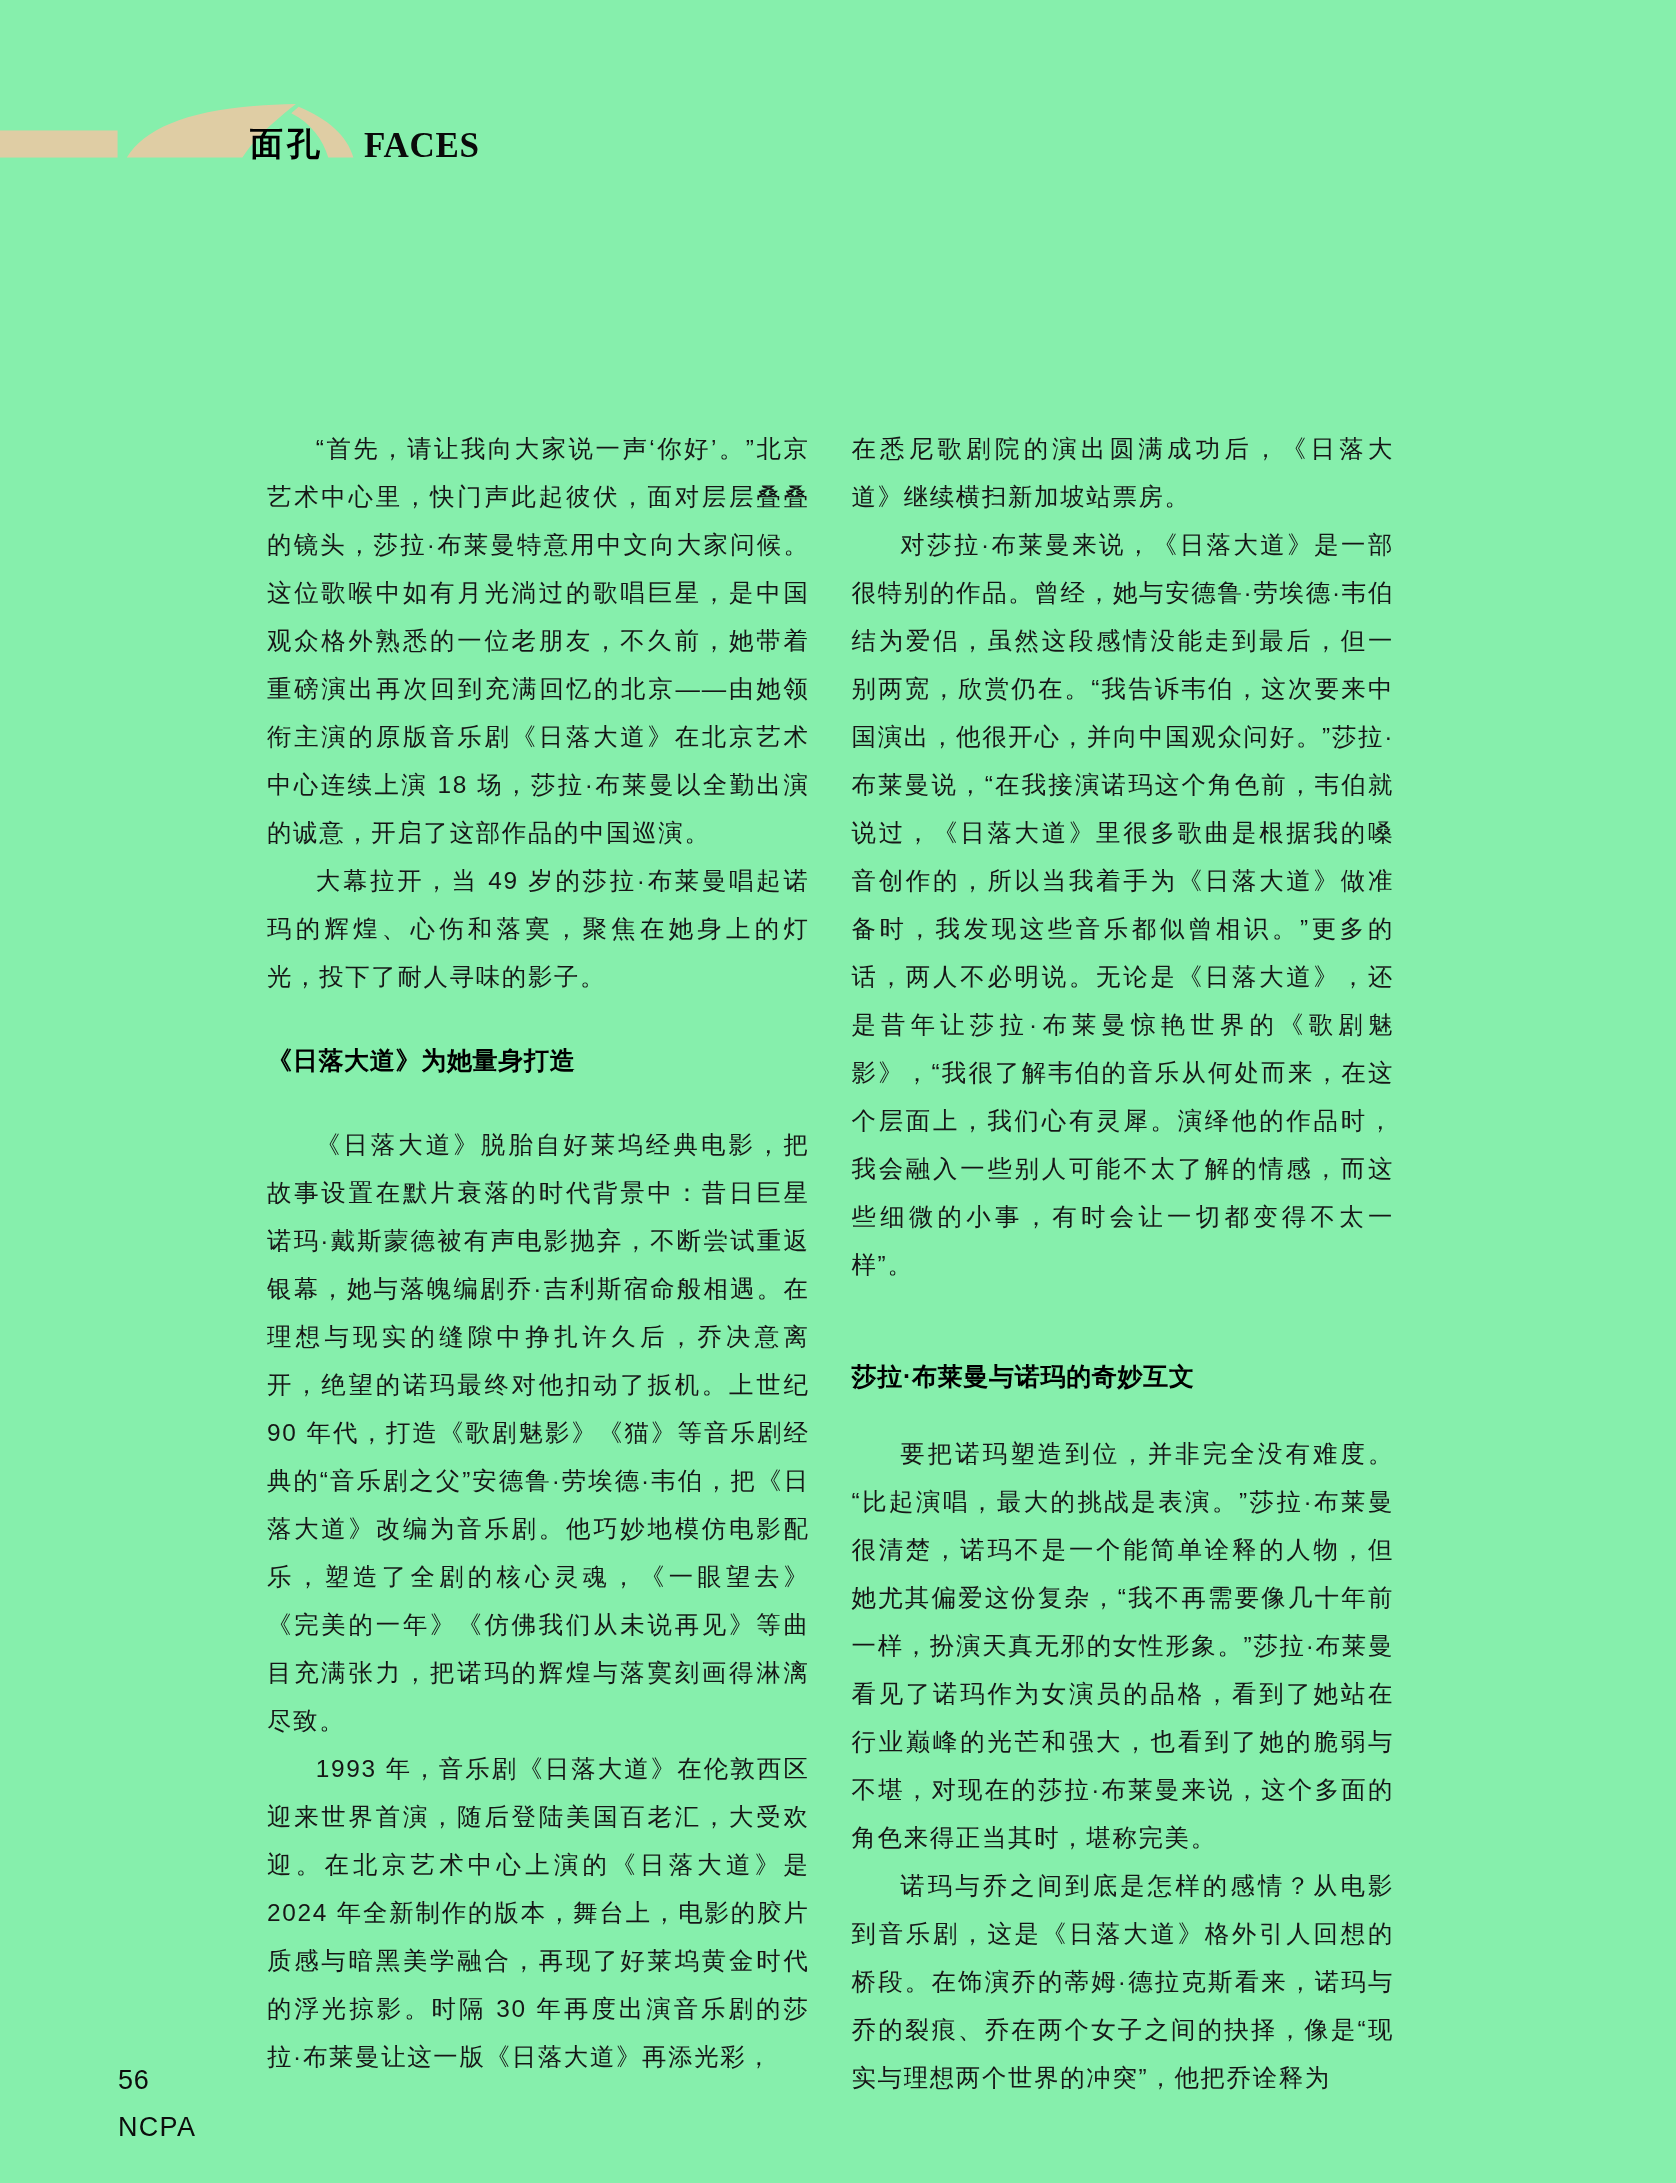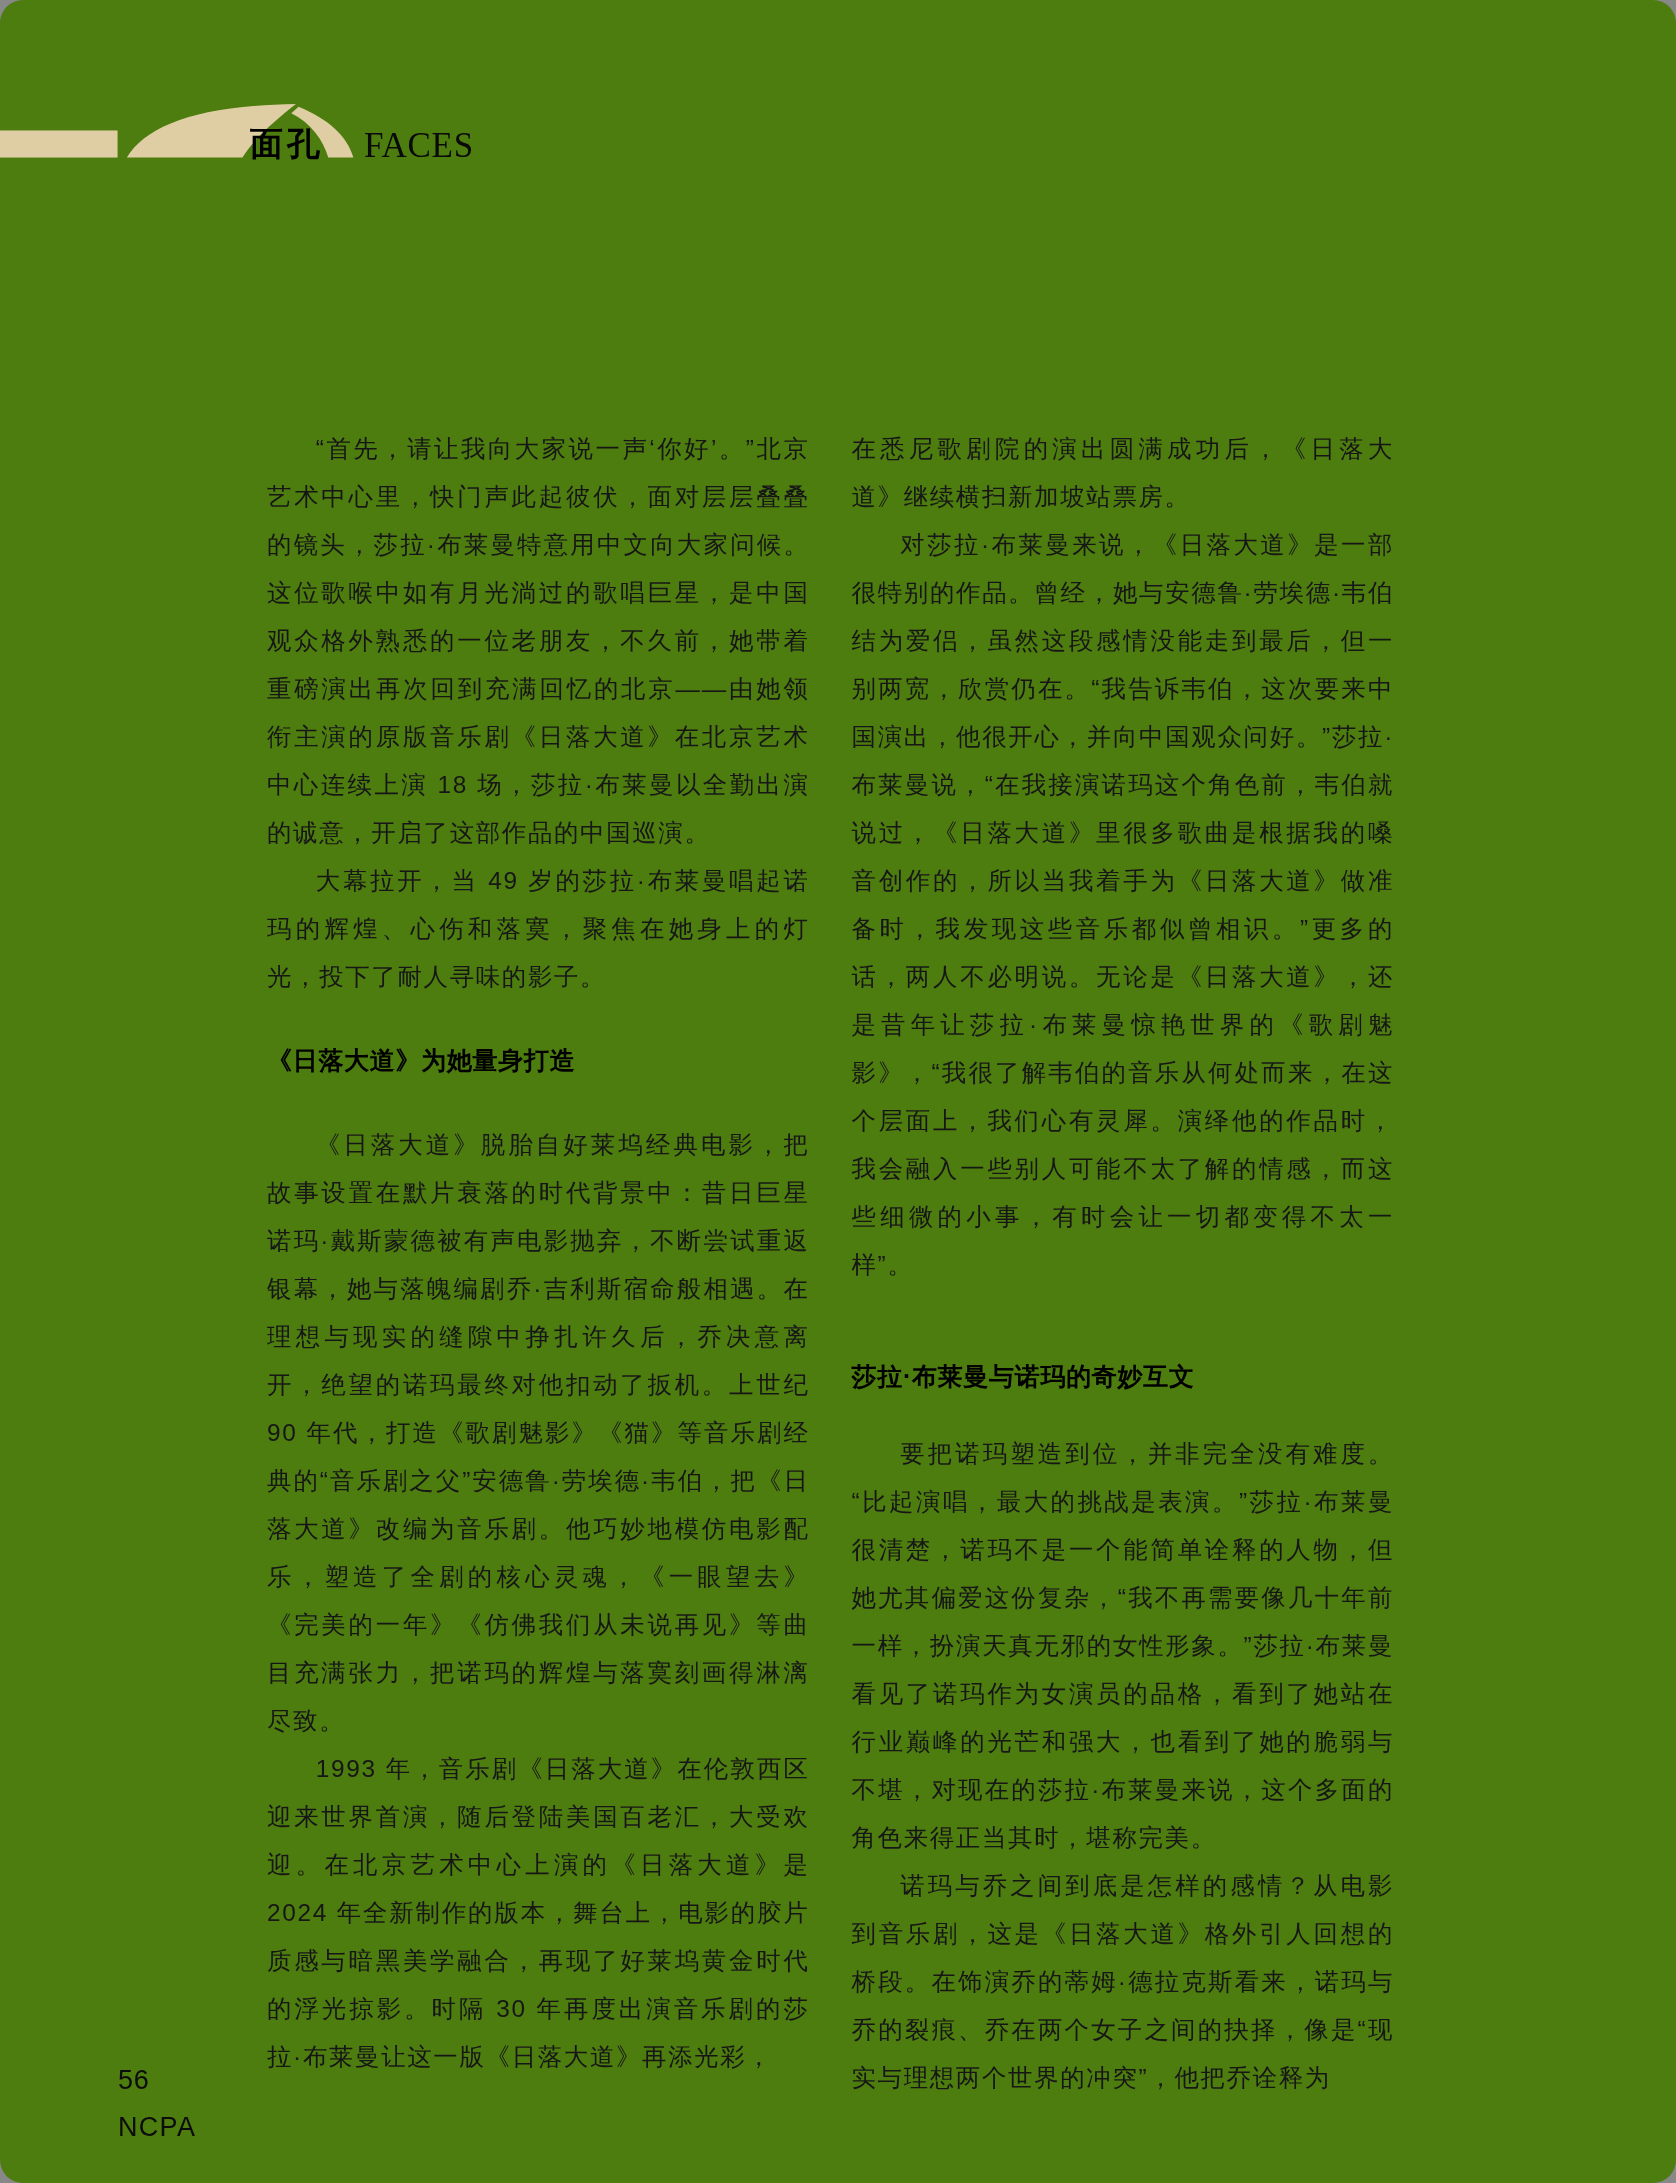--- a/index.html
+++ b/index.html
@@ -1,35 +1,34 @@
 <!DOCTYPE html>
 <html lang="zh" style="font-size:10.6px"><head>
 <meta charset="utf-8">
 <style>
   html,body{margin:0;padding:0;background:#888;}
   .page{
     position:relative;
     width:1676px;height:2183px;
-    background:#4d7c0f;
+    background:#86efac;
     font-family:"Liberation Sans",sans-serif;
     color:#111111;
     overflow:hidden;
-    border-radius:23px;
   }
   
   .header-svg{position:absolute;left:0;top:92px;width:502px;height:106px;}
   .header-zh{
     position:absolute;left:250px;top:127px;
     font-size:33px;font-weight:700;letter-spacing:4px;
     color:#000;white-space:nowrap;line-height:1;
   }
   .header-en{
     position:absolute;left:364px;top:128px;
     font-family:"Liberation Serif",serif;
-    font-size:35px;font-weight:400;letter-spacing:0.7px;
+    font-size:35px;font-weight:700;letter-spacing:0.7px;
     color:#0a0a0a;white-space:nowrap;line-height:1;
   }
   
   .columns{
     position:absolute;left:267px;top:425px;
     width:1127px;
     display:flex;gap:42px;
   }
   .col{
     width:543px;

